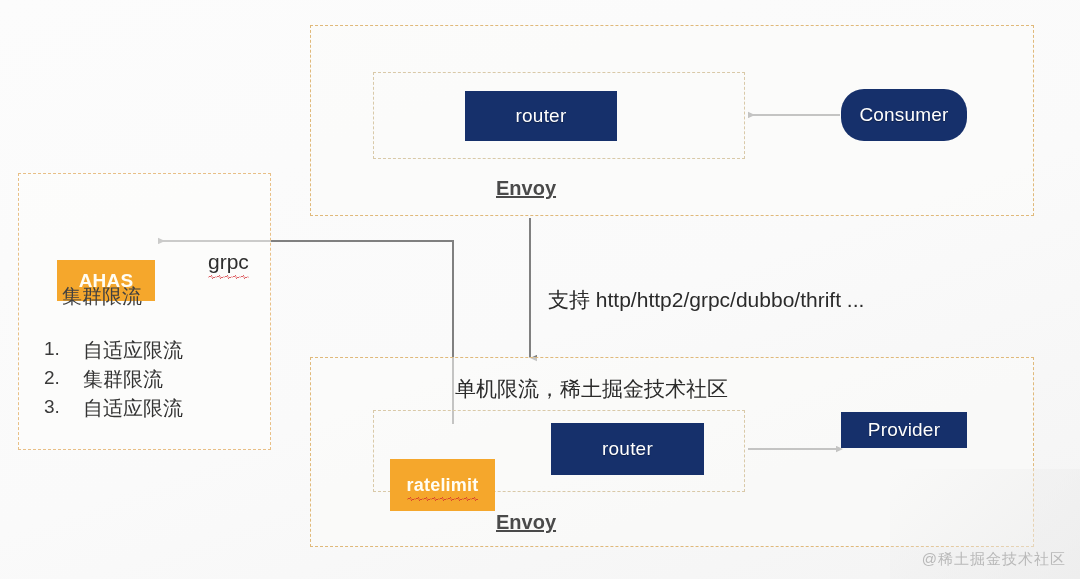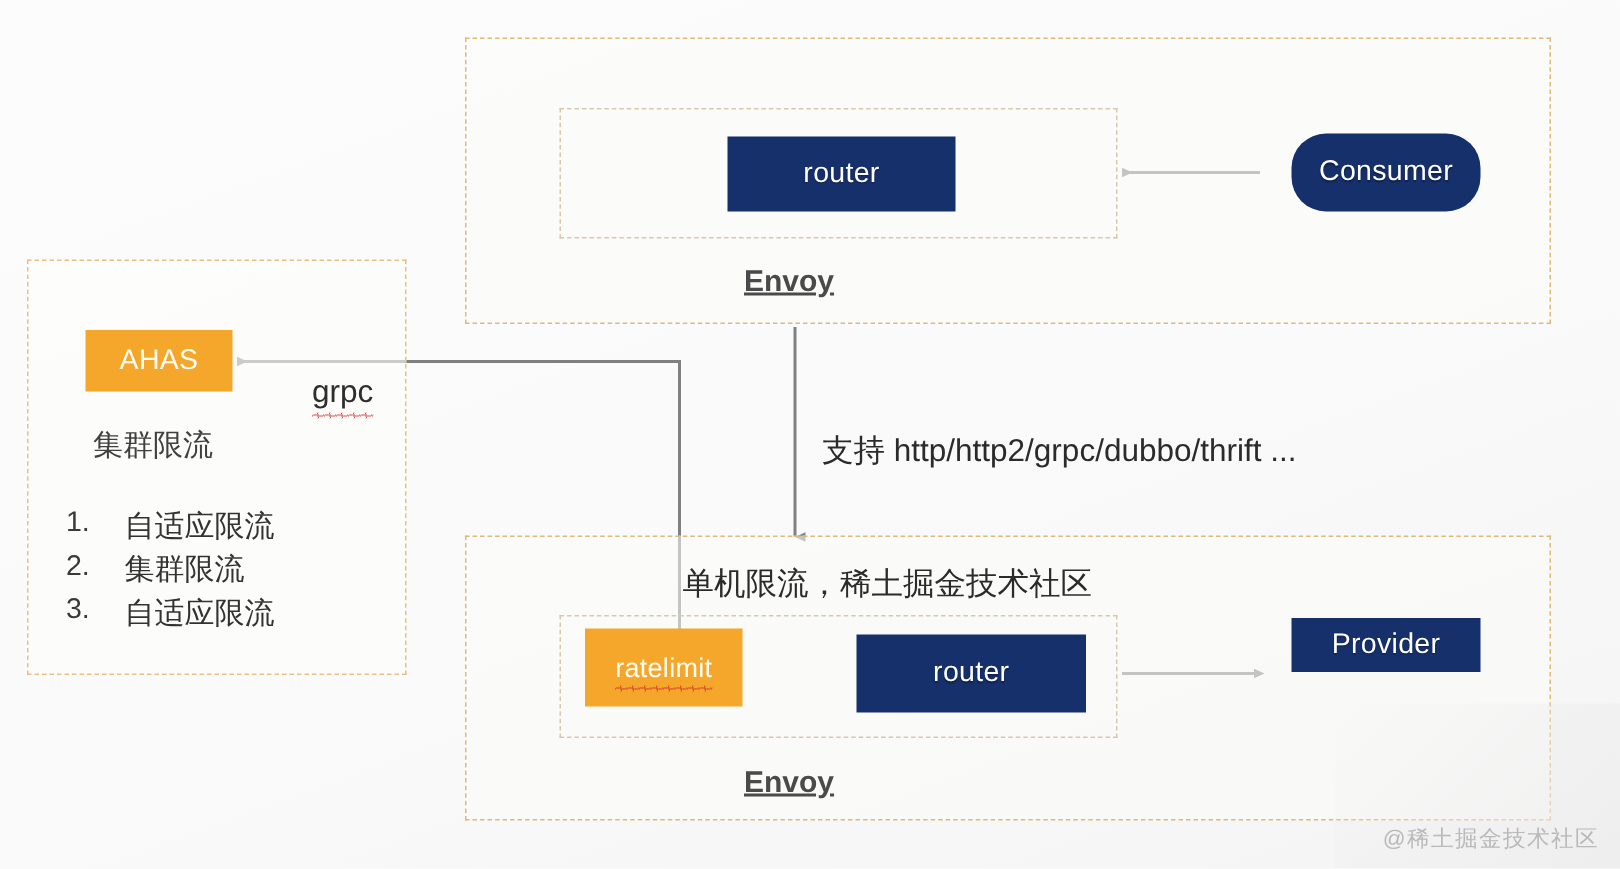--- a/index.html
+++ b/index.html
@@ -49,27 +49,27 @@
     justify-content: center;
     box-sizing: border-box;
     letter-spacing: 0.2px;
   }
   .node-navy {
     background: #16306b;
     color: #ffffff;
     font-size: 19px;
     font-weight: 400;
     text-shadow: 0 1px 1px rgba(0,0,0,0.35);
-    margin-left: 20px;
   }
   .node-orange {
     background: #f5a72c;
     color: #fffdf4;
     font-size: 19px;
-    font-weight: 400;
+    font-weight: 700;
+    margin-top: 40px;
   }
   .node-orange.small {
     font-size: 18px;
   }
 
   
   .squiggle {
     position: relative;
     display: inline-block;
   }

